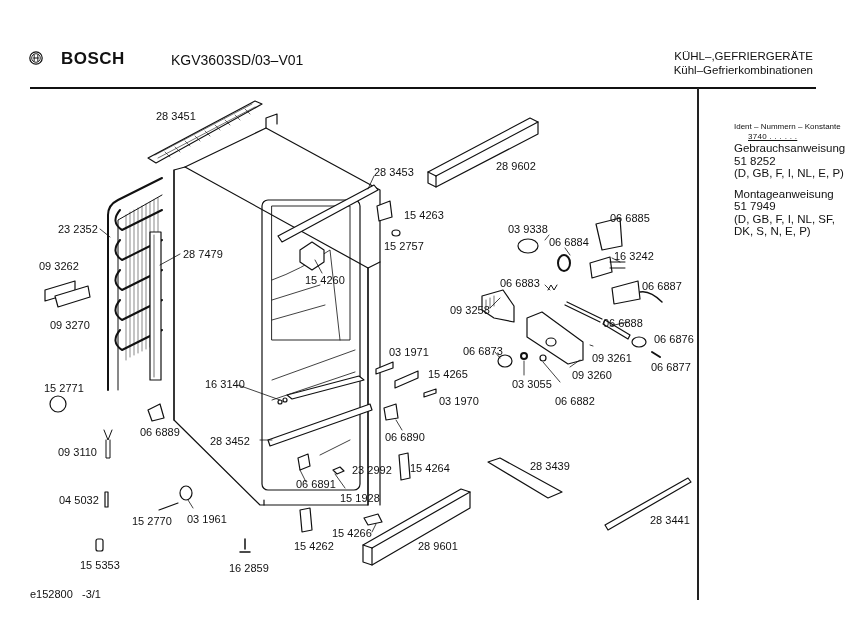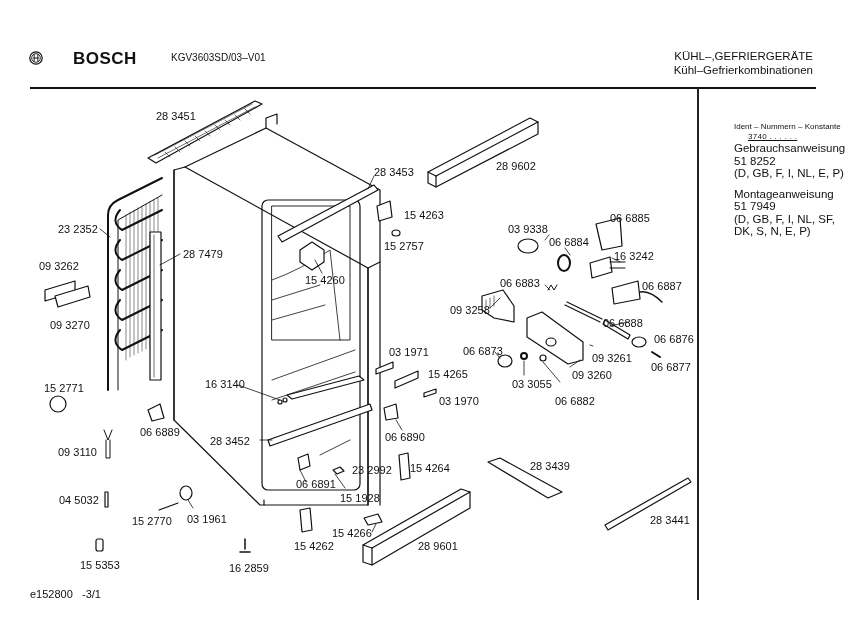--- a/index.html
+++ b/index.html
@@ -1,19 +1,19 @@
 <!DOCTYPE html>
 <html><head>
 <meta charset="utf-8">
 <style>
   html, body { margin:0; padding:0; background:#fff; }
   body { width:847px; height:635px; position:relative; overflow:hidden; font-family:"Liberation Sans", sans-serif; color:#111; }
   #logo-mark { position:absolute; left:29px; top:51px; width:14px; height:14px; }
-  #brand { position:absolute; left:61px; top:49px; font-weight:bold; font-size:17px; letter-spacing:0.5px;margin-left:12px; }
-  #model { position:absolute; left:171px; top:52px; font-size:10px; }
+  #brand { position:absolute; left:61px; top:49px; font-weight:bold; font-size:17px; letter-spacing:0.5px; }
+  #model { position:absolute; left:171px; top:52px; font-size:14px; }
   #cat1 { position:absolute; right:34px; top:50px; font-size:11.5px; text-align:right; }
   #cat2 { position:absolute; right:34px; top:64px; font-size:11.5px; text-align:right; }
   #hline { position:absolute; left:30px; top:87px; width:786px; height:2px; background:#111; }
   #vline { position:absolute; left:697px; top:88px; width:2px; height:512px; background:#222; }
   #side { position:absolute; left:734px; top:94px; font-size:11.5px; line-height:12.5px;margin-top:28px; }
   #side .small { font-size:8px; line-height:10px; }
   #side .smallind { font-size:8px; line-height:10px; padding-left:14px; letter-spacing:0.3px;text-decoration:underline; }
   #side .gap { height:8px; }
   .lbl { position:absolute; font-size:11px; white-space:nowrap; }
   #footer { position:absolute; left:30px; top:588px; font-size:11px; }

